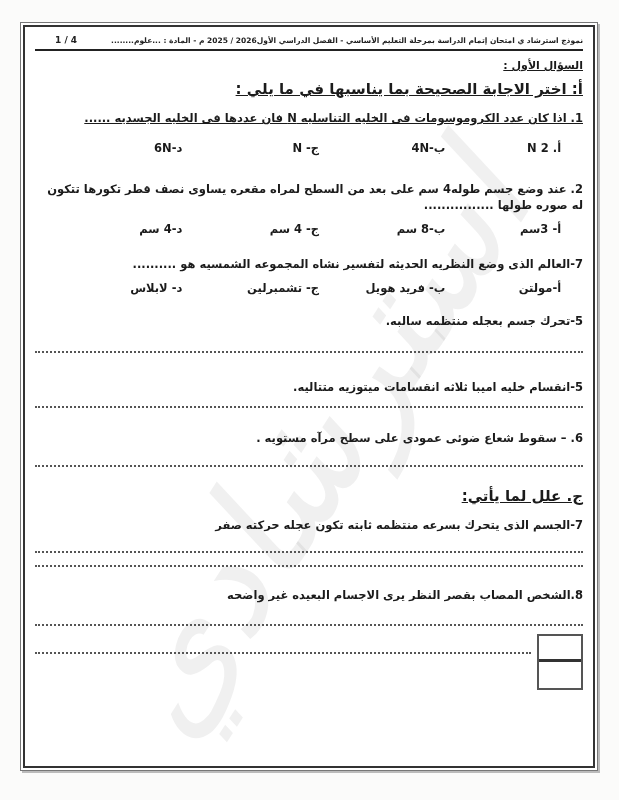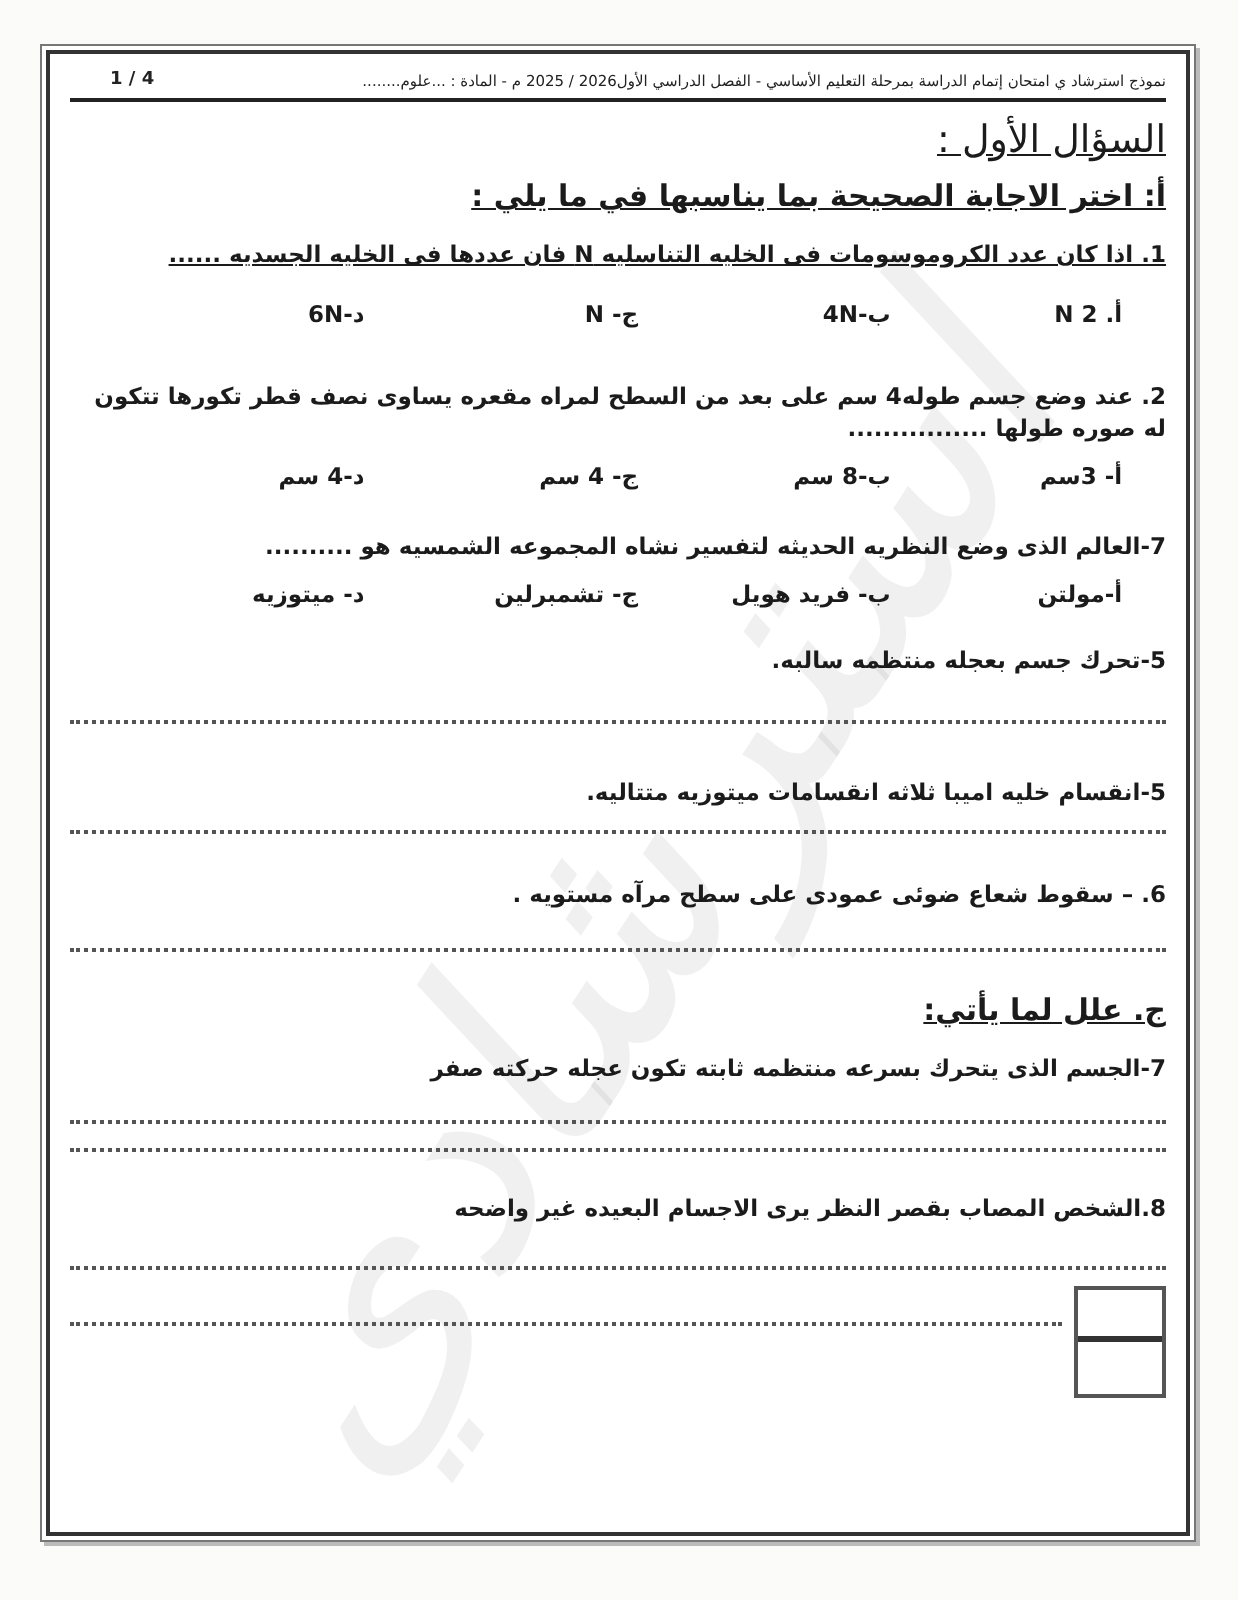--- a/index.html
+++ b/index.html
@@ -41,26 +41,26 @@
     transform:rotate(-57deg);
     transform-origin:50% 50%;
     pointer-events:none;
     white-space:nowrap;
   }
   .hdr{
     display:flex;justify-content:space-between;align-items:flex-end;
     font-size:7.5px;color:#222;
     margin-bottom:4px;
   }
-  .hdr-title{font-weight:normal;}
+  .hdr-title{font-weight:bold;}
   .hdr-page{font-weight:bold;font-size:9px;direction:ltr;margin-left:20px;}
   .hdr-rule{border:0;border-top:2px solid #222;margin:0 0 8px 0;}
   .t-underline{text-decoration:underline;}
   .q-title{
-    font-size:19px;font-weight:normal;margin:0 0 9px 0;
+    font-size:11px;font-weight:bold;margin:0 0 9px 0;
   }
   .sec-head{
     font-size:15px;font-weight:bold;margin:0 0 11px 0;
   }
   .q-text{
     font-size:11.5px;font-weight:bold;line-height:1.45;
     margin:0 0 10px 0;
   }
   .opt-row{
     display:grid;
@@ -127,21 +127,21 @@
         <span class="opt">ب-8 سم</span>
         <span class="opt">ج- 4 سم</span>
         <span class="opt">د-4 سم</span>
       </div>
 
       <div class="q-text mb8">7-العالم الذى وضع النظريه الحديثه لتفسير نشاه المجموعه الشمسيه هو ..........</div>
       <div class="opt-row mb18">
         <span class="opt">أ-مولتن</span>
         <span class="opt">ب- فريد هويل</span>
         <span class="opt">ج- تشمبرلين</span>
-        <span class="opt">د- ميتوزيه</span>
+        <span class="opt">د- لابلاس</span>
       </div>
 
 
       <div class="q-text mb22">5-تحرك جسم بعجله منتظمه سالبه.</div>
       <hr class="dotted mb26">
 
       <div class="q-text mb10">5-انقسام خليه اميبا ثلاثه انقسامات ميتوزيه متتاليه.</div>
       <hr class="dotted mb22">
 
       <div class="q-text mb18">6. – سقوط شعاع ضوئى عمودى على سطح مرآه مستويه .</div>

